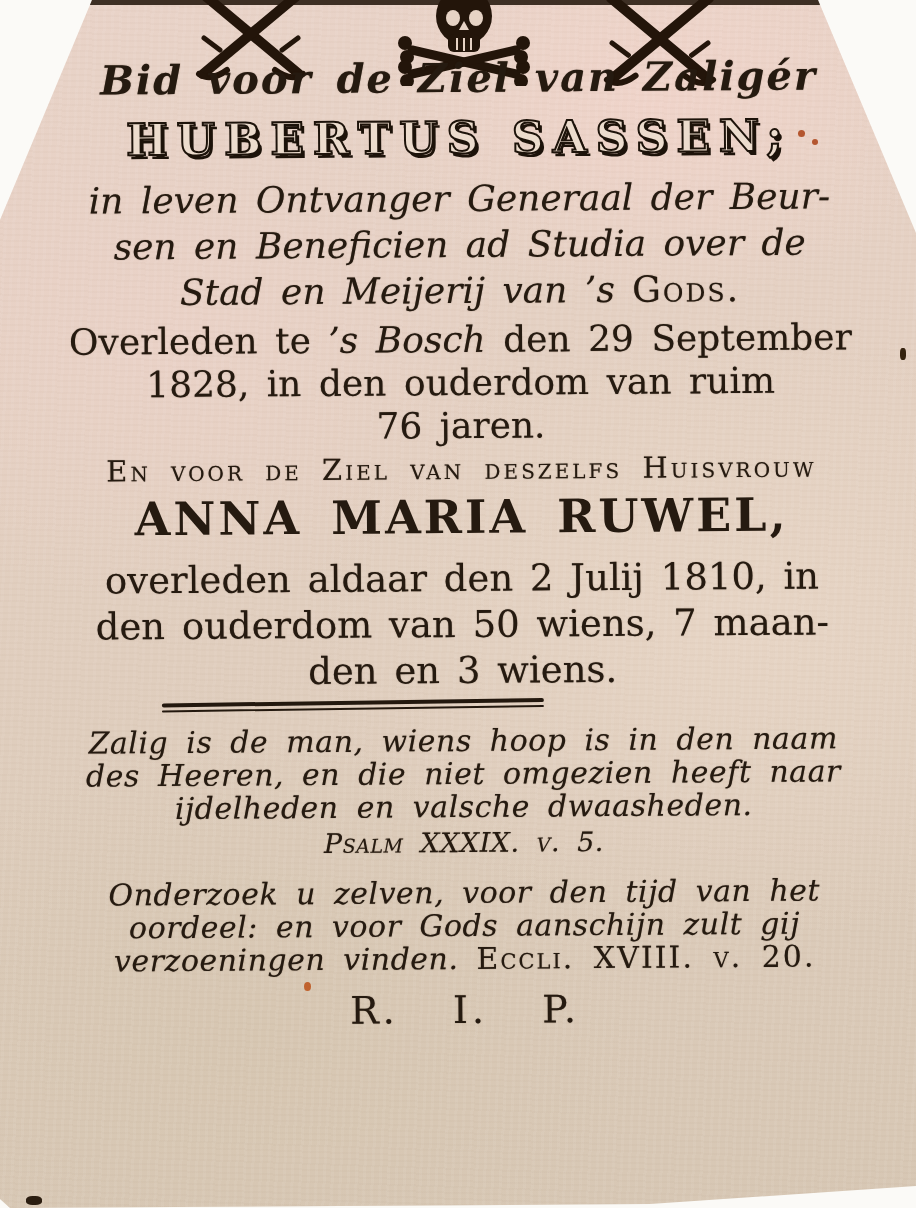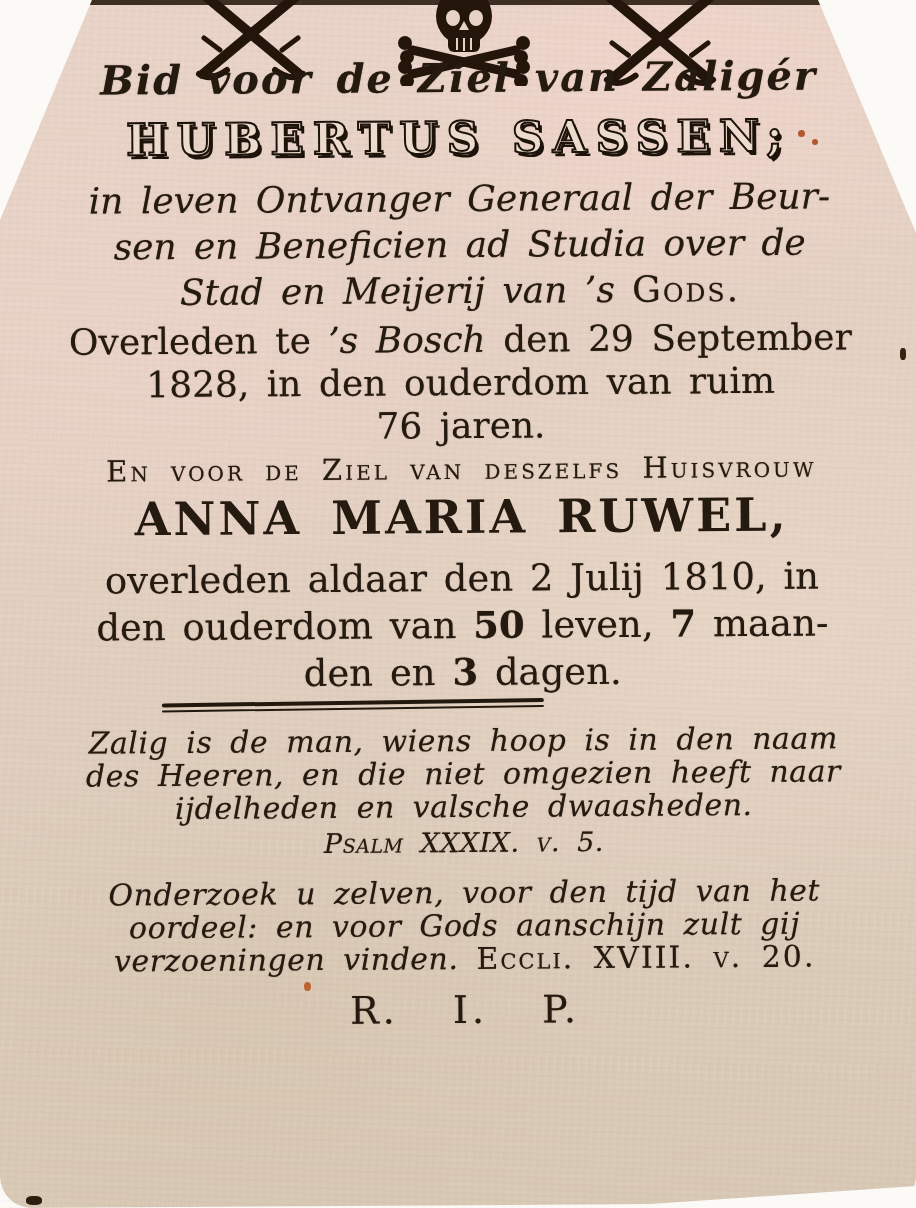--- a/index.html
+++ b/index.html
@@ -11,21 +11,20 @@
   .card{
     position:absolute;inset:0;
     clip-path:polygon(92px 0px,818px 0px,916px 233px,916px 1186px,650px 1204px,10px 1208px,0px 1199px,0px 220px);
     background:
       radial-gradient(420px 300px at 72% 8%,rgba(240,212,202,.95),rgba(240,212,202,0) 70%),
       radial-gradient(520px 380px at 18% 28%,rgba(235,210,200,.8),rgba(235,210,200,0) 70%),
       radial-gradient(620px 430px at 82% 52%,rgba(233,215,199,.75),rgba(233,215,199,0) 72%),
       radial-gradient(540px 420px at 28% 86%,rgba(214,198,177,.85),rgba(214,198,177,0) 72%),
       linear-gradient(176deg,#e9d3c8 0%,#e3d0c1 38%,#ddccbb 68%,#d7c7b4 100%);
     color:#251a10;
-    border-radius:32px;
   }
   .texture{
     position:absolute;inset:0;pointer-events:none;
     background:
       repeating-linear-gradient(2deg,rgba(120,88,58,.028) 0 2px,rgba(255,255,255,0) 2px 6px),
       repeating-linear-gradient(93deg,rgba(255,255,255,.05) 0 3px,rgba(0,0,0,0) 3px 8px);
   }
   .top-edge{
     position:absolute;top:0;left:86px;width:736px;height:5px;
     background:#2a1d12;border-radius:0 0 3px 3px;opacity:.9;
@@ -40,21 +39,21 @@
     text-shadow:3px 4px 0 #1d130a,1px 1px 0 #1d130a;
   }
   .block{position:absolute;left:0;width:916px;text-align:center;}
   .role{top:176px;font-size:36px;font-style:italic;line-height:46px;word-spacing:6px;}
   .death1{top:318px;font-size:36px;line-height:43px;word-spacing:6px;}
   .smallcaps{font-variant:small-caps;font-style:normal;letter-spacing:2px;}
   .ital{font-style:italic;}
   .intro2{top:452px;font-size:29px;font-variant:small-caps;letter-spacing:3px;word-spacing:8px;}
   .name2{top:490px;font-size:46px;font-weight:bold;letter-spacing:3px;word-spacing:10px;}
   .death2{top:556px;font-size:37px;line-height:46px;word-spacing:5px;}
-  .num{font-weight:bold;text-align:center;}
+  .num{font-weight:normal;text-align:center;}
   .divider{position:absolute;top:700px;left:157px;width:382px;height:11px;transform:rotate(-0.4deg);}
   .divider .r1{height:4px;background:#23180e;border-radius:2px;}
   .divider .r2{height:2px;background:#23180e;margin-top:3px;border-radius:2px;}
   .quote{font-size:30px;font-style:italic;line-height:33px;word-spacing:8px;letter-spacing:.5px;}
   .q1{top:724px;}
   .q1cite{top:826px;font-size:27px;}
   .q2{top:876px;}
   .rip{top:988px;font-size:38px;word-spacing:38px;letter-spacing:4px;}
   .speck{position:absolute;border-radius:50%;}
   .ink-text{text-shadow:0 0 1px rgba(42,26,10,.55);}
@@ -147,28 +146,28 @@
 
     <div class="line intro2 ink-text">En voor de Ziel van deszelfs Huisvrouw</div>
 
     <div class="line name2">ANNA MARIA RUWEL,</div>
 
     <div class="block death2 ink-text">
       <div>overleden aldaar den 2 Julij 1810, in</div>
       <div>
         <span>den ouderdom van</span>
         <span class="num">50</span>
-        <span>leven,</span>
+        <span>wiens,</span>
         <span class="num">7</span>
         <span>maan-</span>
       </div>
       <div>
         <span>den en</span>
         <span class="num">3</span>
-        <span>dagen.</span>
+        <span>wiens.</span>
       </div>
     </div>
 
     <div class="divider">
       <div class="r1"></div>
       <div class="r2"></div>
     </div>
 
     <div class="block quote q1 ink-text">
       <div>Zalig is de man, wiens hoop is in den naam</div>

